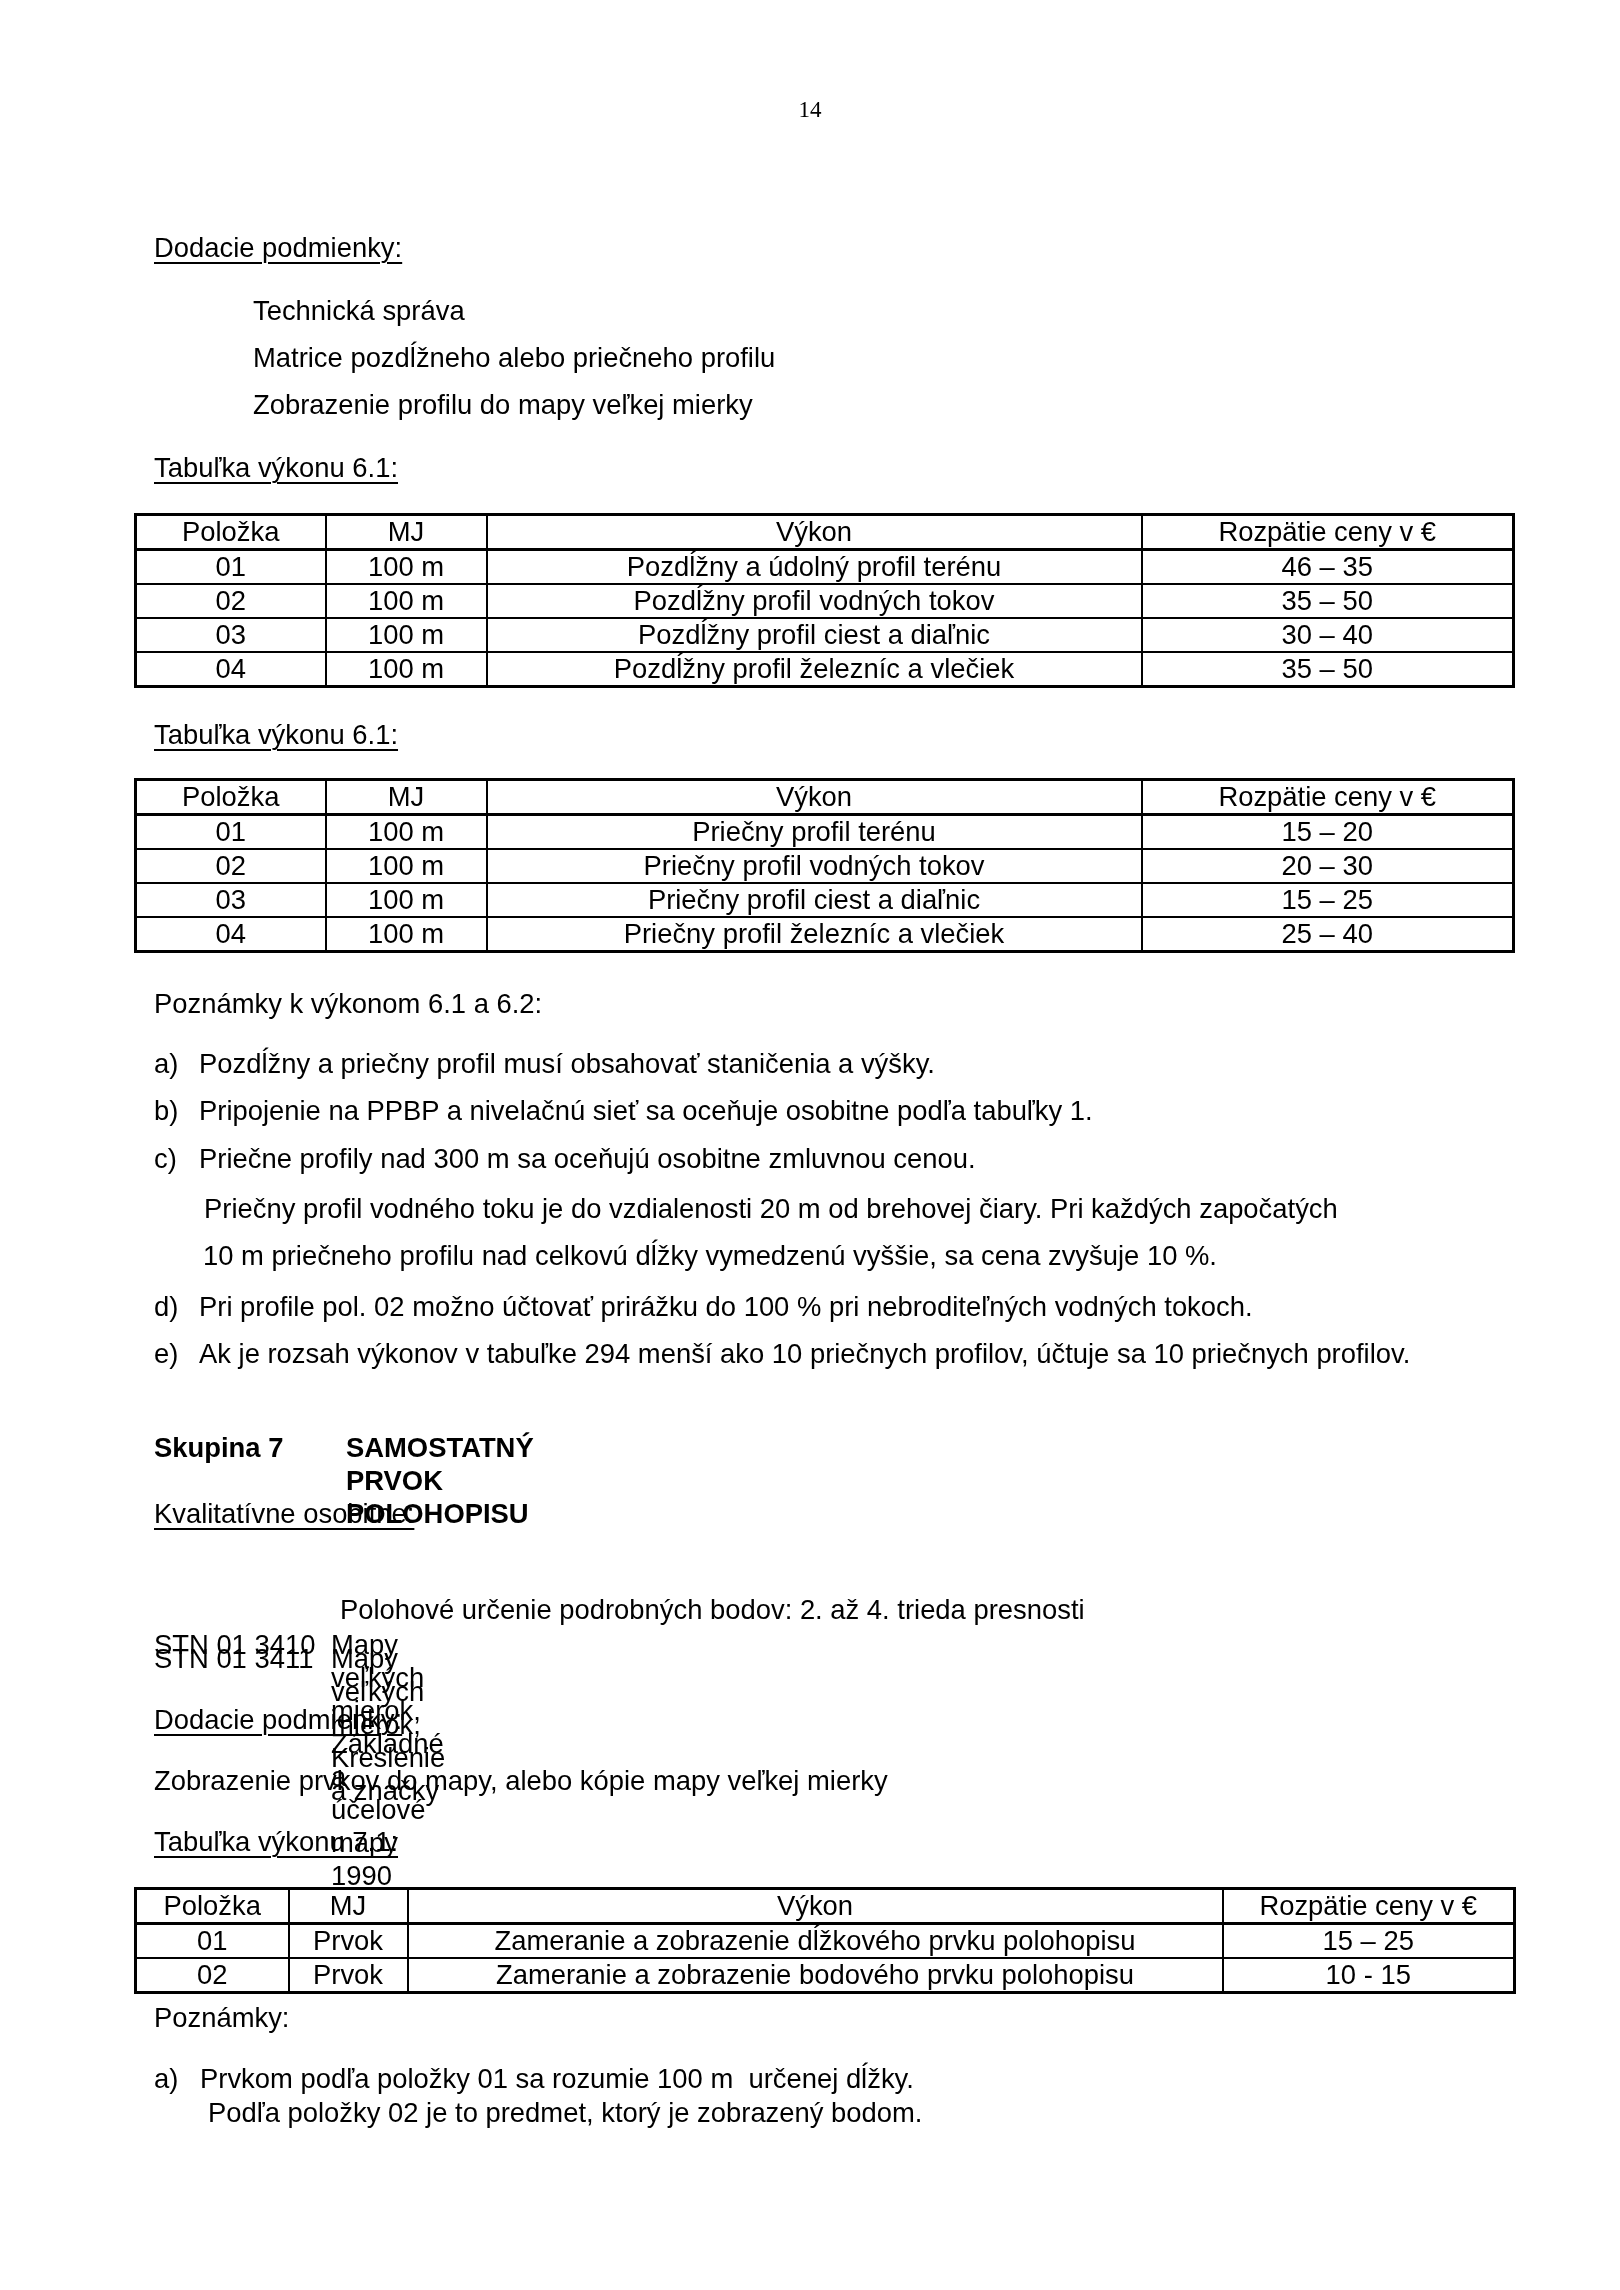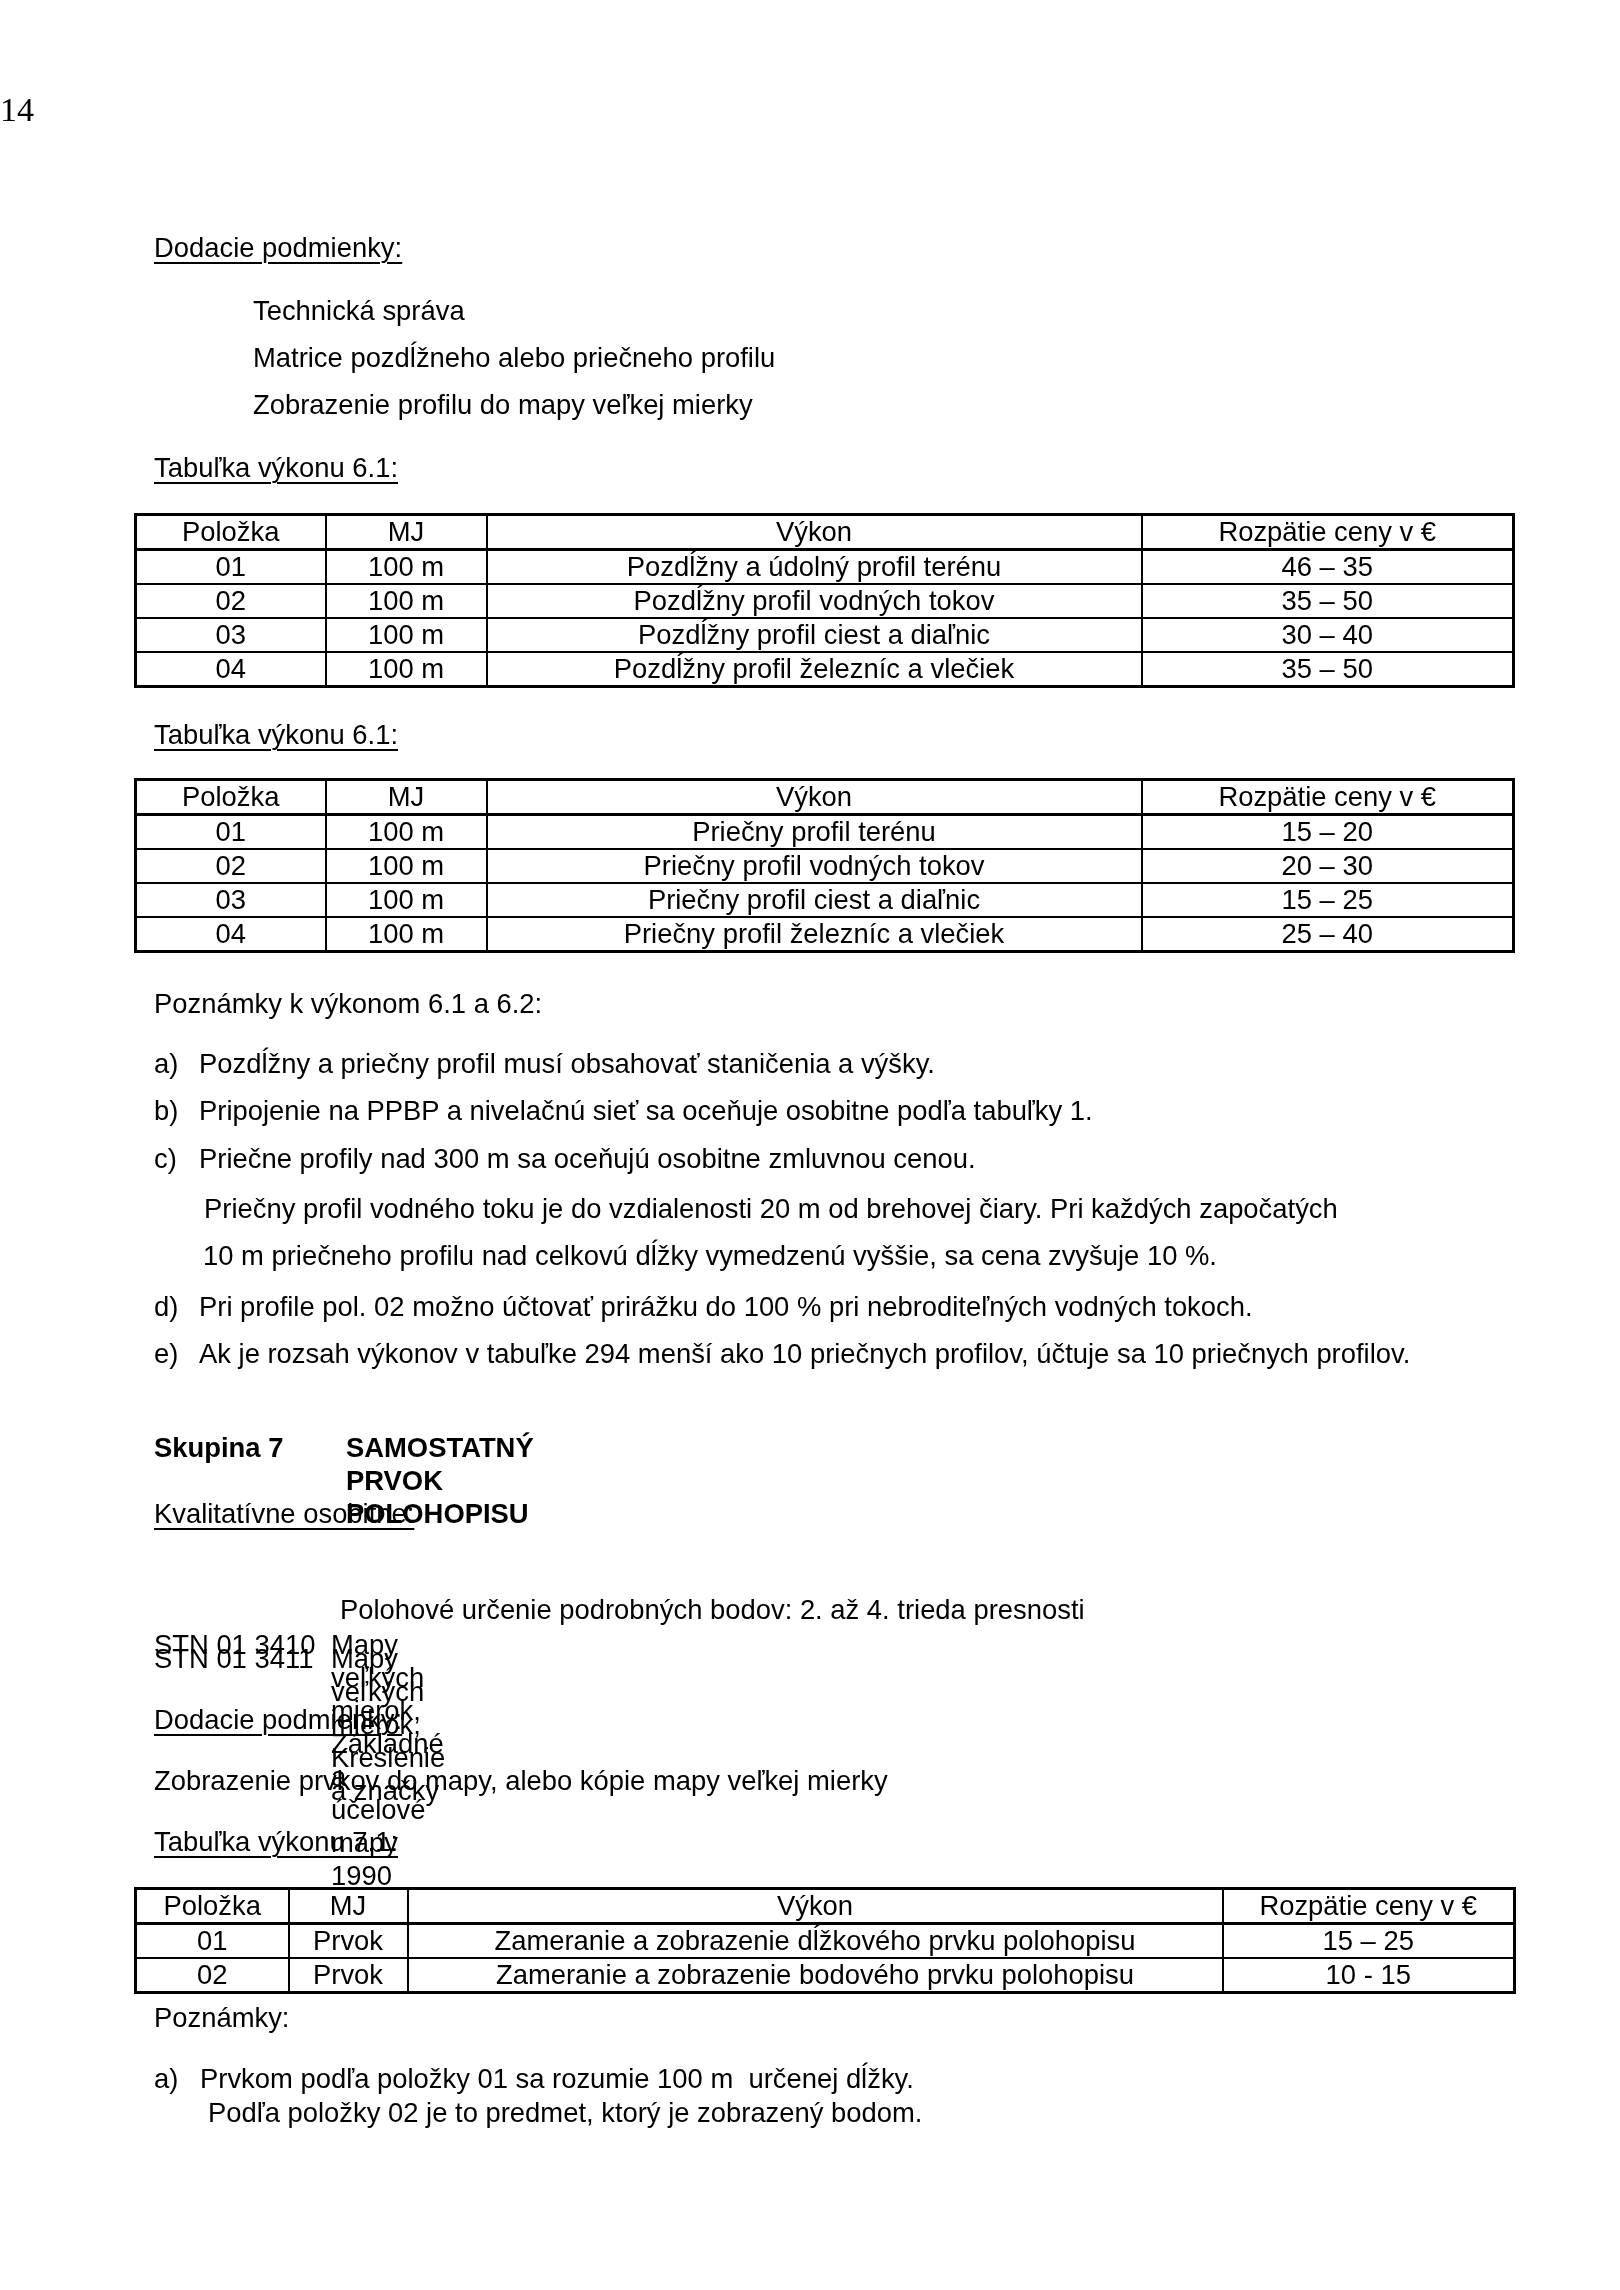--- a/index.html
+++ b/index.html
@@ -9,23 +9,23 @@
     width:1620px; height:2291px;
     background:#ffffff;
     color:#000;
     font-family:"Liberation Sans", sans-serif;
     font-size:27.4px;
     overflow:hidden;
   }
   .abs { position:absolute; left:154px; white-space:pre-wrap; line-height:33px; }
   .pagenum {
     position:absolute; top:92px; left:0; width:100%;
-    text-align:left;
+    text-align:center;
     font-family:"Liberation Serif", serif;
-    font-size:34px; line-height:35px;
+    font-size:23px; line-height:35px;
   }
   .underline {
     text-decoration:underline;
     text-decoration-thickness:2px;
     text-underline-offset:4.9px;
   }
   .bold { font-weight:bold; }
   .tbl {
     position:absolute; left:134px; width:1378px;
     border-collapse:collapse; table-layout:fixed;

